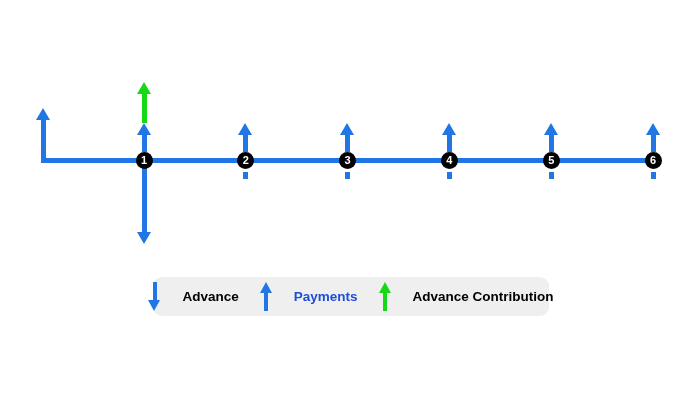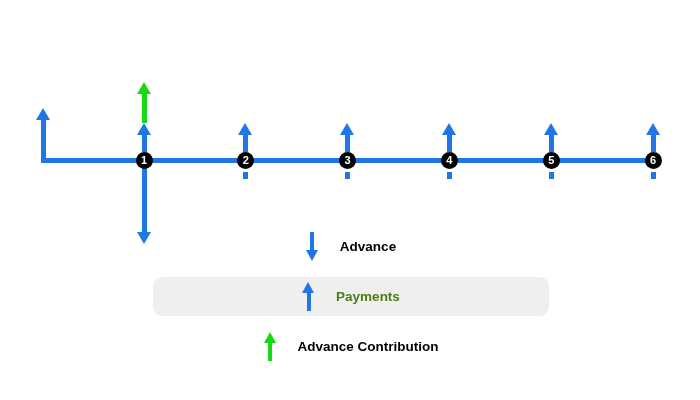--- a/index.html
+++ b/index.html
@@ -10,21 +10,21 @@
   .abs{position:absolute;}
   .node-circle{
     position:absolute;width:17px;height:17px;border-radius:50%;
     color:#fff;font-size:11px;font-weight:bold;line-height:17px;text-align:center;
   }
   .tri{width:0;height:0;position:absolute;}
   .tri-up{border-left:7.5px solid transparent;border-right:7.5px solid transparent;border-bottom:12px solid transparent;}
   .tri-down{border-left:7.5px solid transparent;border-right:7.5px solid transparent;border-top:12px solid transparent;}
   .legend{
     position:absolute;left:153px;top:277px;width:396px;height:39px;border-radius:9px;
-    display:flex;align-items:center;justify-content:center;gap:21px;flex-direction:column;
+    display:flex;align-items:center;justify-content:center;gap:21px;
   }
   .legend-item{display:flex;align-items:center;gap:21px;}
   .legend-label{font-size:13.5px;font-weight:bold;white-space:nowrap;}
   .legend-icon{position:relative;width:13px;height:29px;flex:0 0 auto;}
   .legend-icon .shaft{position:absolute;left:4.5px;width:4px;}
   .legend-icon .tri-up{border-left:6.5px solid transparent;border-right:6.5px solid transparent;border-bottom:11px solid transparent;left:0;top:0;}
   .legend-icon .tri-down{border-left:6.5px solid transparent;border-right:6.5px solid transparent;border-top:11px solid transparent;left:0;bottom:0;}
 </style>
 </head>
 <body>
@@ -69,21 +69,21 @@
           <div class="shaft" style="background: rgb(33, 118, 229); top: 0px; height: 19px;"></div>
           <div class="tri tri-down" style="border-top-color: rgb(33, 118, 229);"></div>
         </div>
         <span class="legend-label" style="color: rgb(0, 0, 0);">Advance</span>
       </div>
       <div class="legend-item">
         <div class="legend-icon">
           <div class="shaft" style="background: rgb(33, 118, 229); bottom: 0px; height: 19px;"></div>
           <div class="tri tri-up" style="border-bottom-color: rgb(33, 118, 229);"></div>
         </div>
-        <span class="legend-label" style="color: #4d7c0f;">Payments</span>
+        <span class="legend-label" style="color: #1d4ed8;">Payments</span>
       </div>
       <div class="legend-item">
         <div class="legend-icon">
           <div class="shaft" style="background: rgb(21, 217, 21); bottom: 0px; height: 19px;"></div>
           <div class="tri tri-up" style="border-bottom-color: rgb(21, 217, 21);"></div>
         </div>
         <span class="legend-label" style="color: rgb(0, 0, 0);">Advance Contribution</span>
       </div>
     </div>
 </div>

